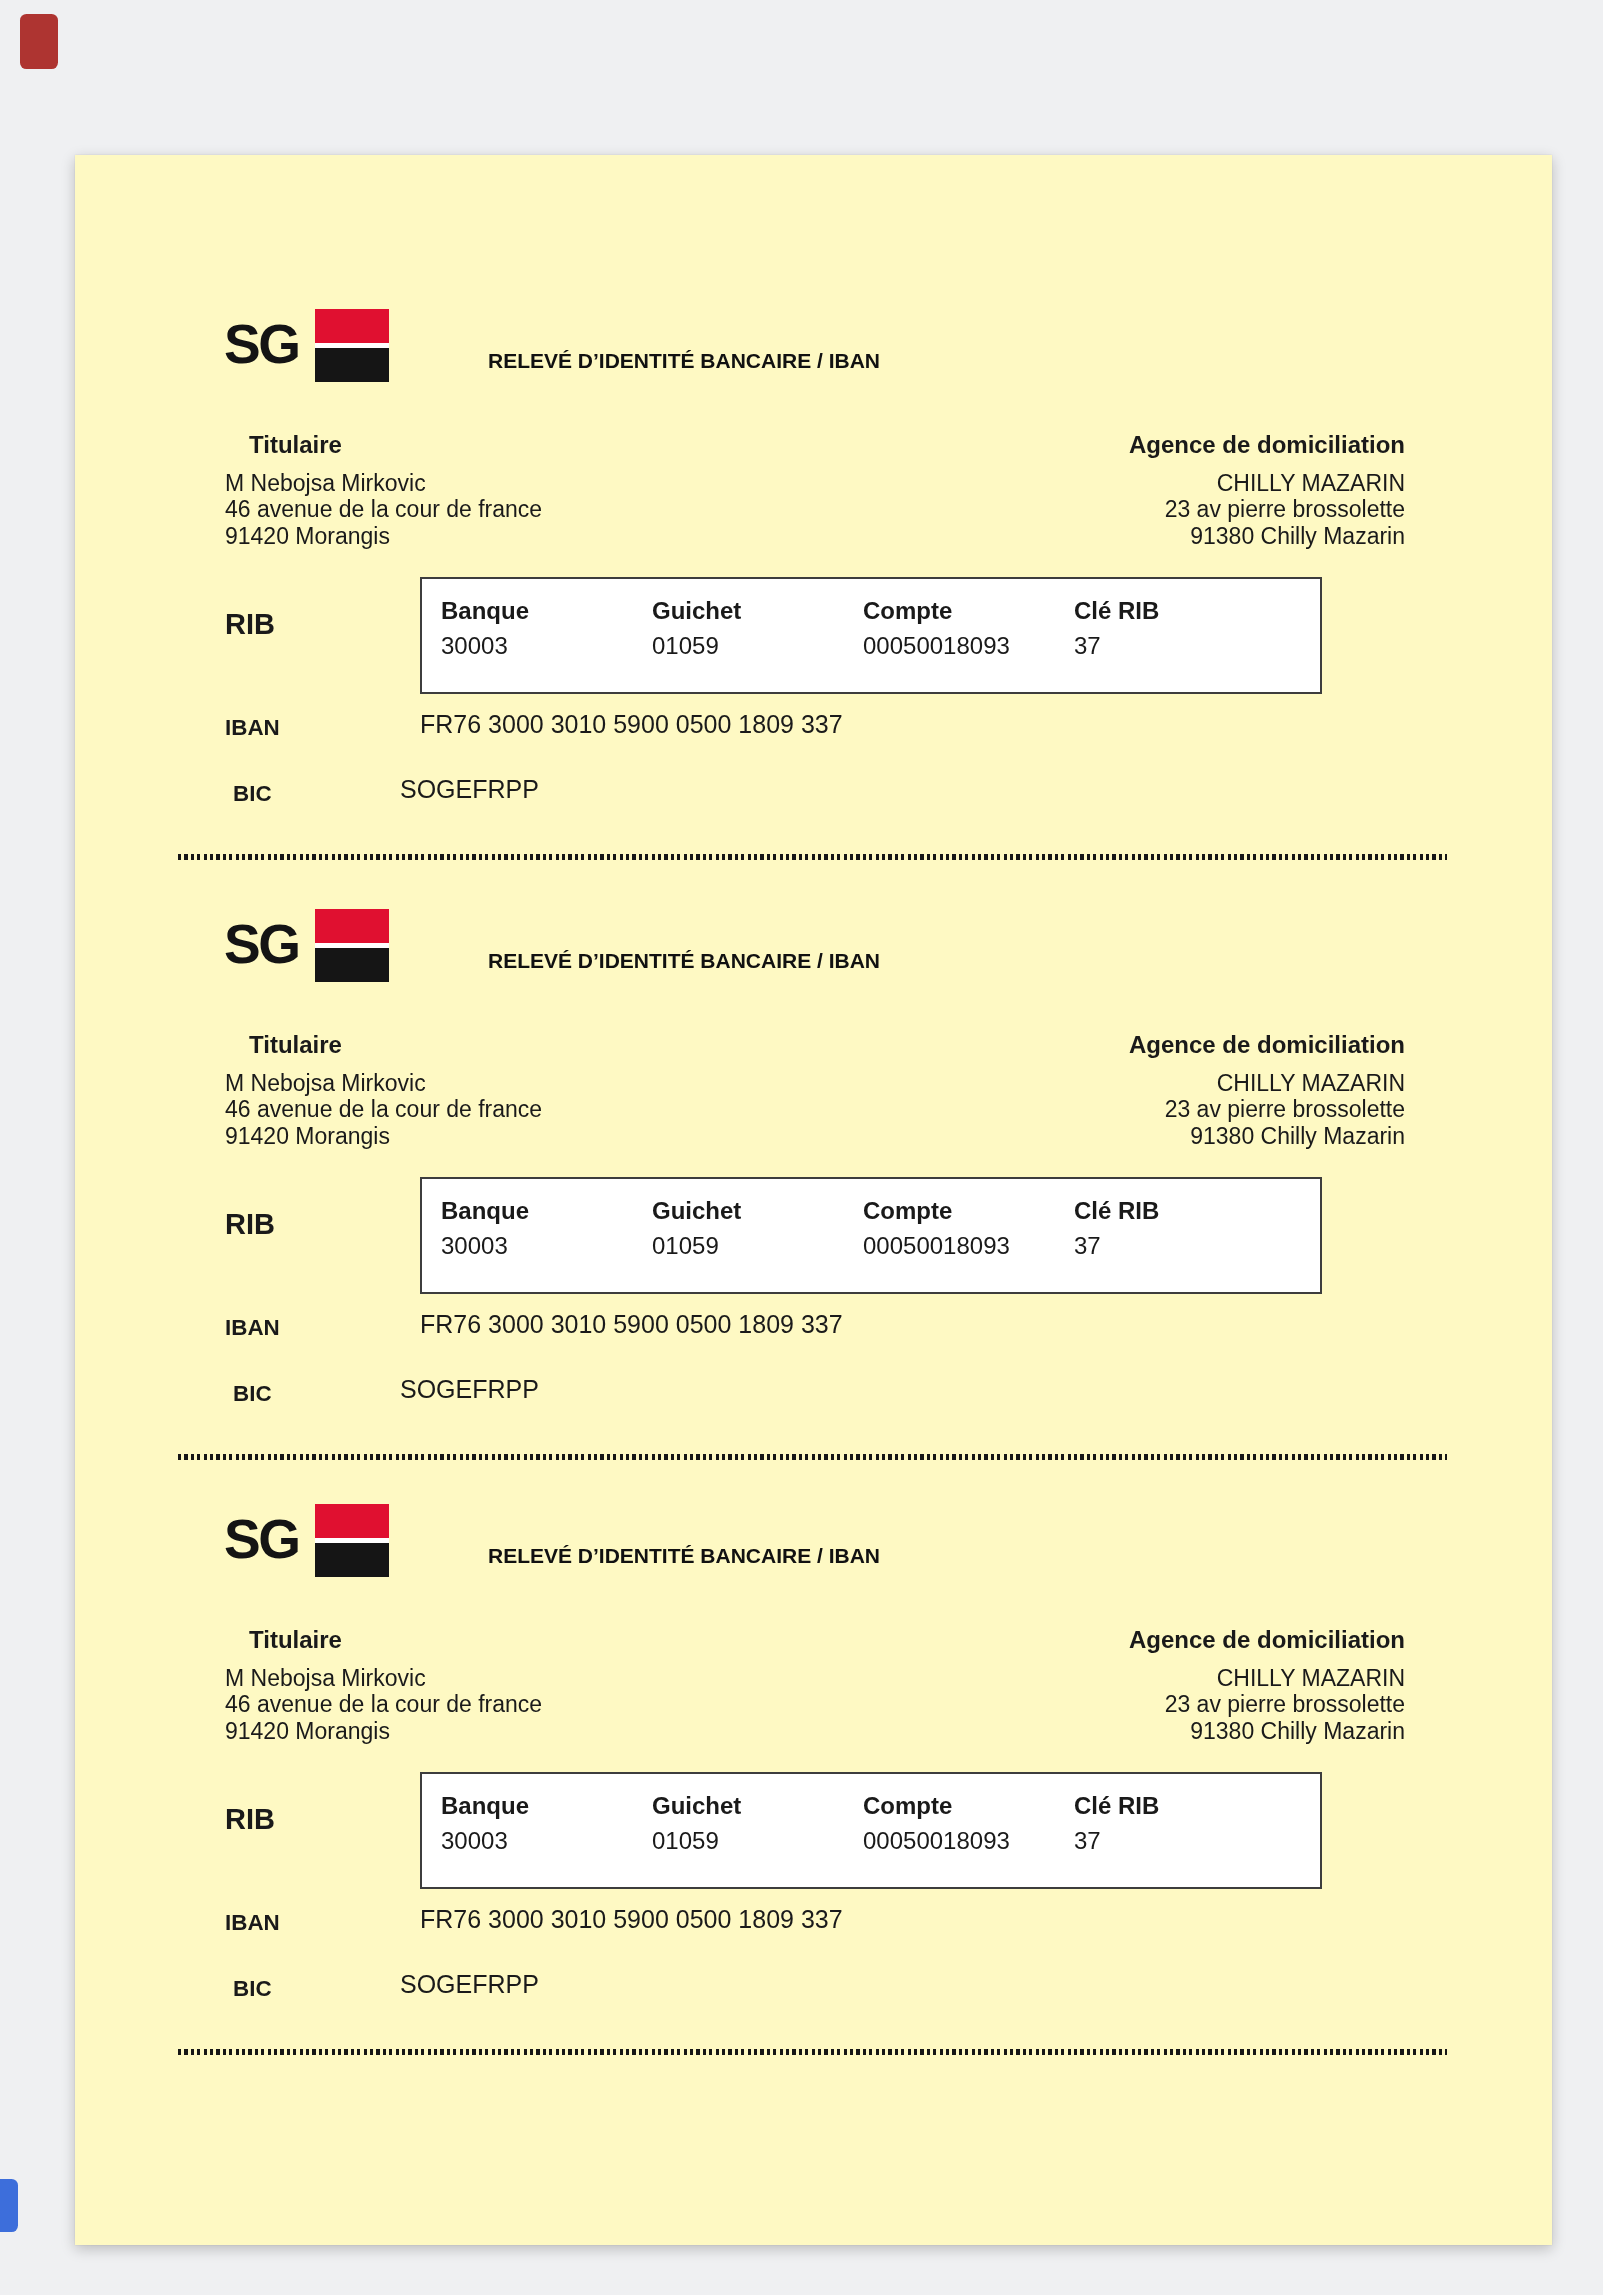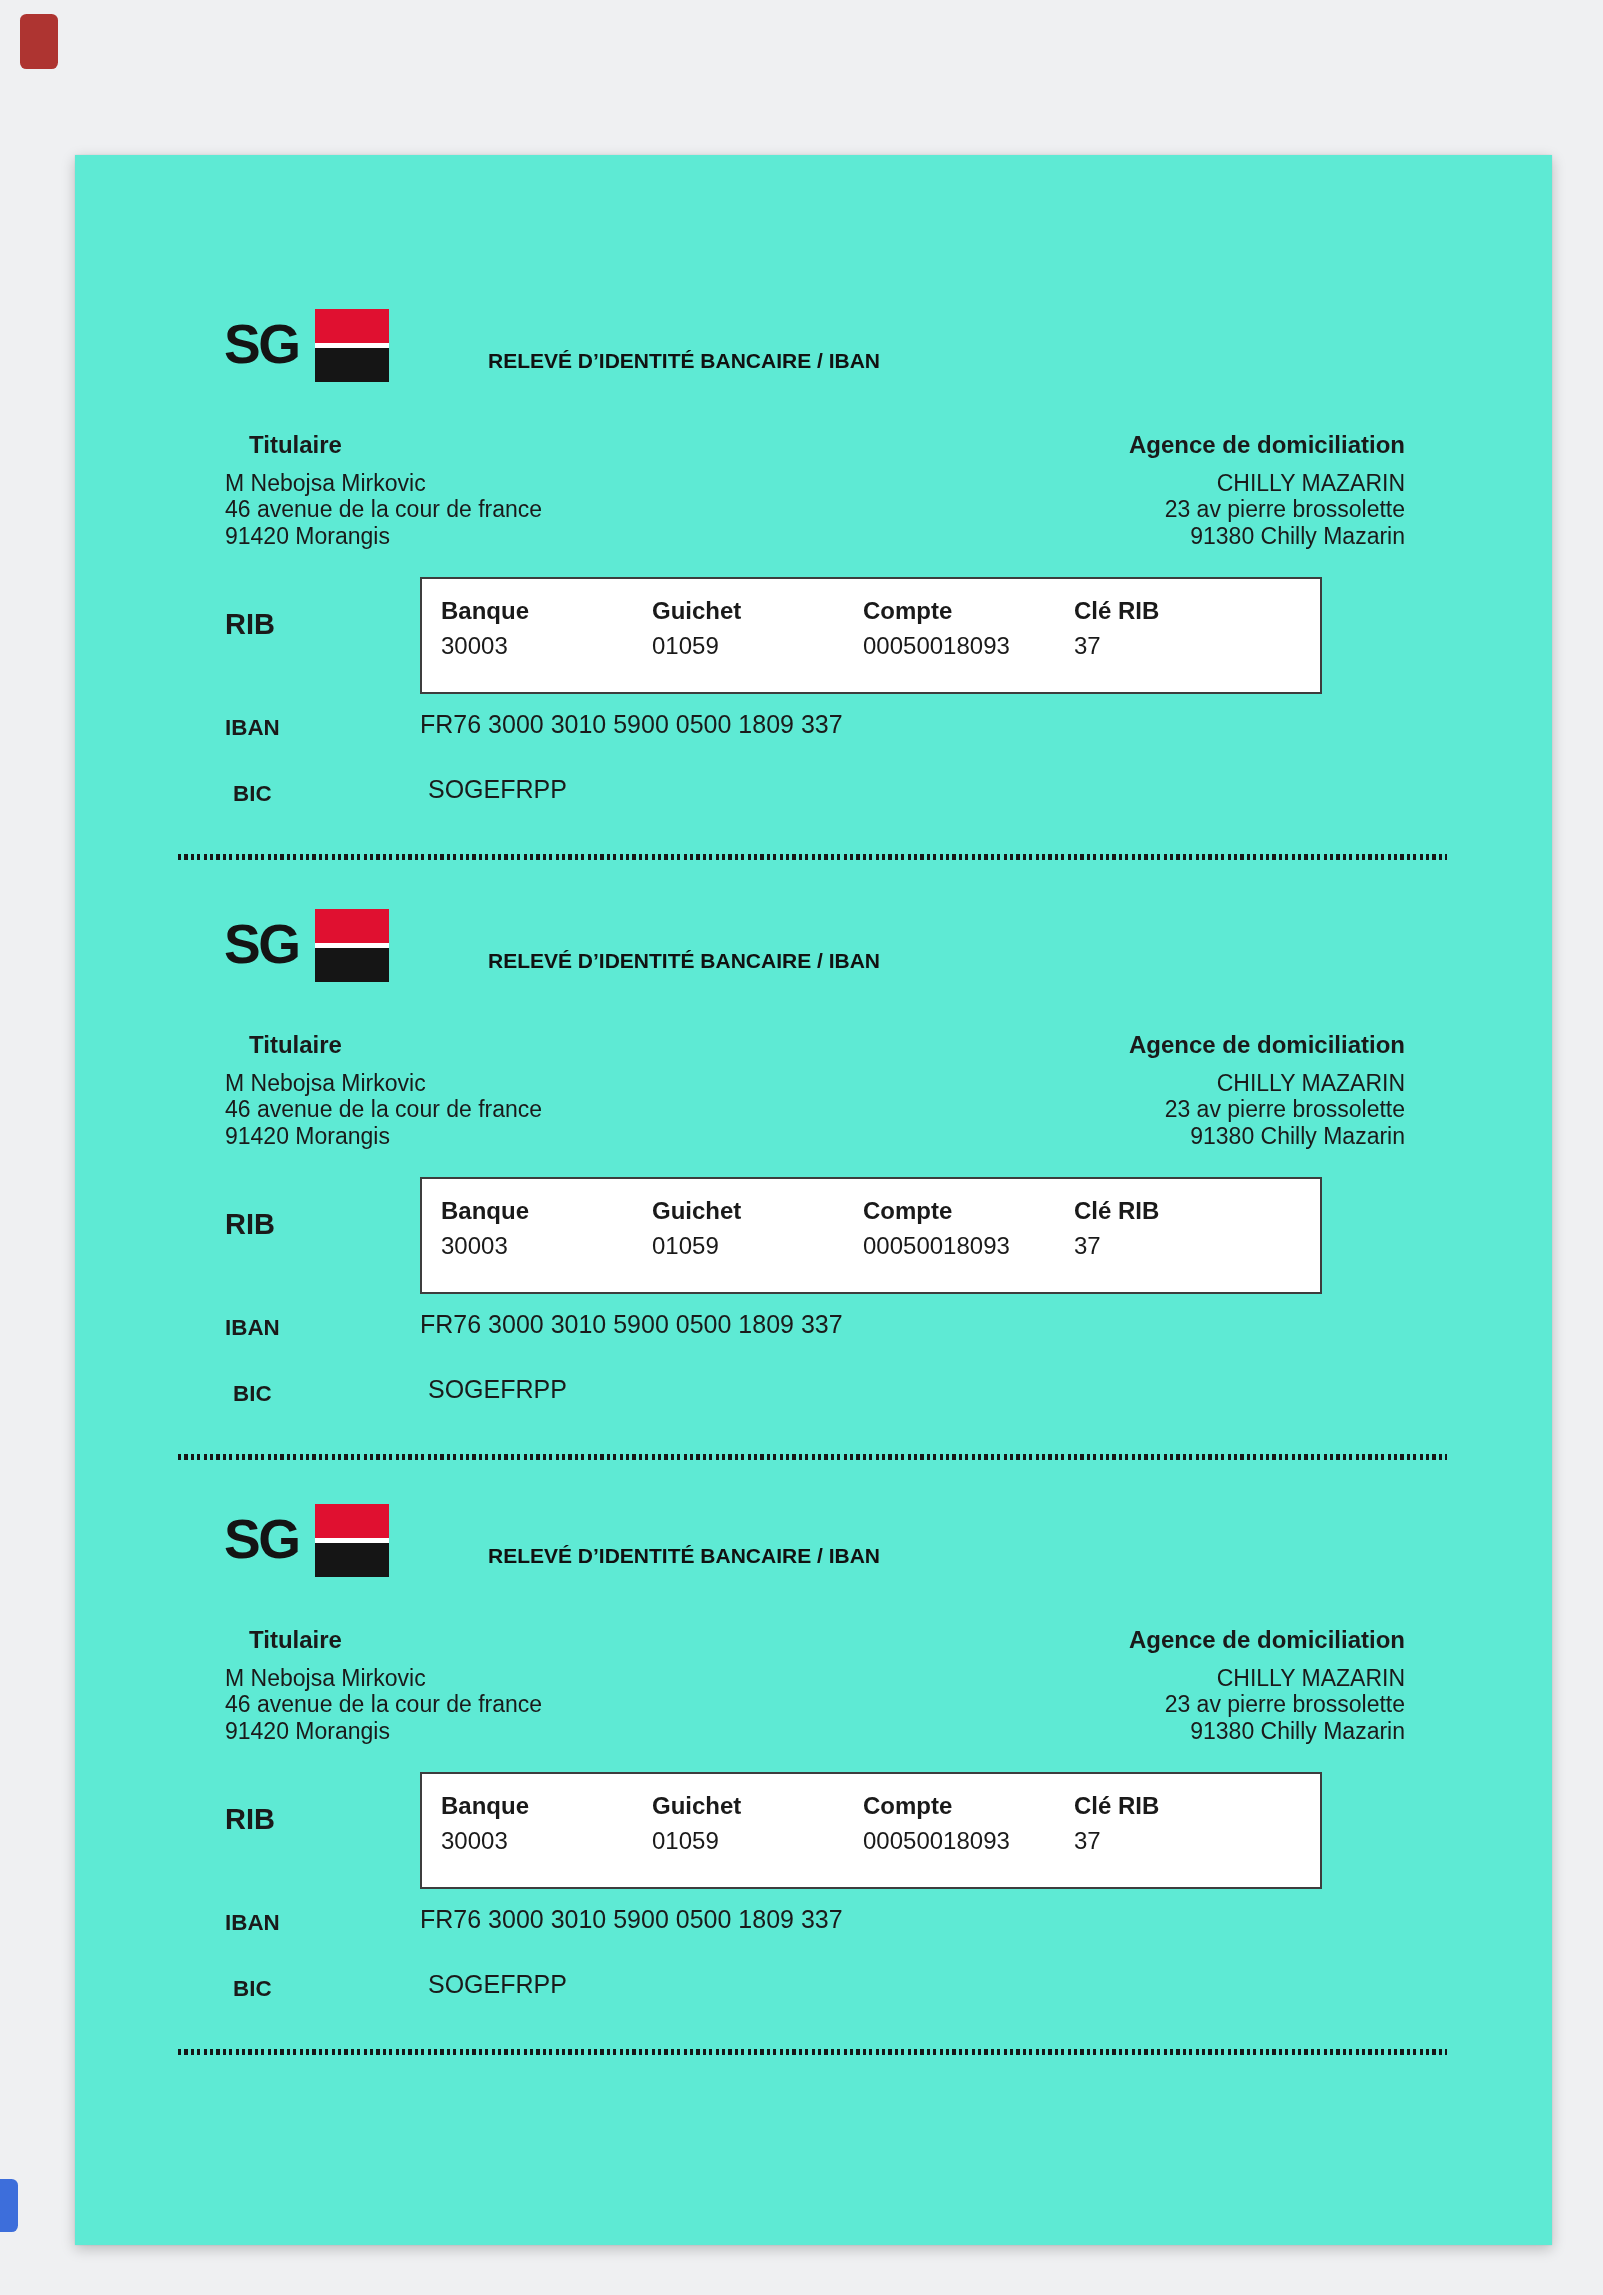--- a/index.html
+++ b/index.html
@@ -4,21 +4,21 @@
 <style>
   html,body{margin:0;padding:0;}
   body{
     width:1603px;height:2295px;position:relative;overflow:hidden;
     background:#eff0f2;
     font-family:"Liberation Sans", sans-serif;
     color:#1a1a1a;
   }
   .paper{
     position:absolute;left:75px;top:155px;width:1477px;height:2090px;
-    background:#5eead4;
+    background:#fef9c3;
     box-shadow:0 4px 13px rgba(0,0,0,.22), 0 0 1.6px rgba(0,0,0,.10);
   }
   .section{position:absolute;left:0;width:100%;height:561px;}
   .section.s1{top:148px;}
   .section.s2{top:748px;}
   .section.s3{top:1343px;}
 
   
   .logo{position:absolute;left:149px;top:6.4px;height:74px;}
   .logo-sg{
@@ -44,21 +44,21 @@
     display:flex;flex-direction:row;align-items:flex-start;
     padding:17.6px 0 0 19px;box-sizing:content-box;
   }
   .rib-col{width:211px;flex:0 0 auto;}
   .rib-col .hdr{font-size:24px;font-weight:bold;line-height:27px;}
   .rib-col .val{font-size:24px;line-height:27px;margin-top:8px;}
 
   .iban-label{position:absolute;left:150px;top:412px;font-size:22.4px;font-weight:bold;}
   .iban-value{position:absolute;left:345px;top:407px;font-size:25px;white-space:nowrap;}
   .bic-label{position:absolute;left:150px;top:478px;font-size:22.4px;font-weight:bold;margin-left:8px;}
-  .bic-value{position:absolute;left:353px;top:472px;font-size:25px;}
+  .bic-value{position:absolute;left:325px;top:472px;font-size:25px;}
 
   .dots{
     position:absolute;left:103px;top:551px;width:1269px;height:6.4px;
     background:repeating-linear-gradient(90deg,#161616 0 3.2px,transparent 3.2px 6.4px);
   }
 
   
   .marker-red{position:absolute;left:20px;top:13.6px;width:38px;height:55px;border-radius:6.4px;}
   .marker-blue{position:absolute;left:0;top:2179px;width:18.4px;height:53px;border-radius:0 6.4px 6.4px 0;}
 </style>

